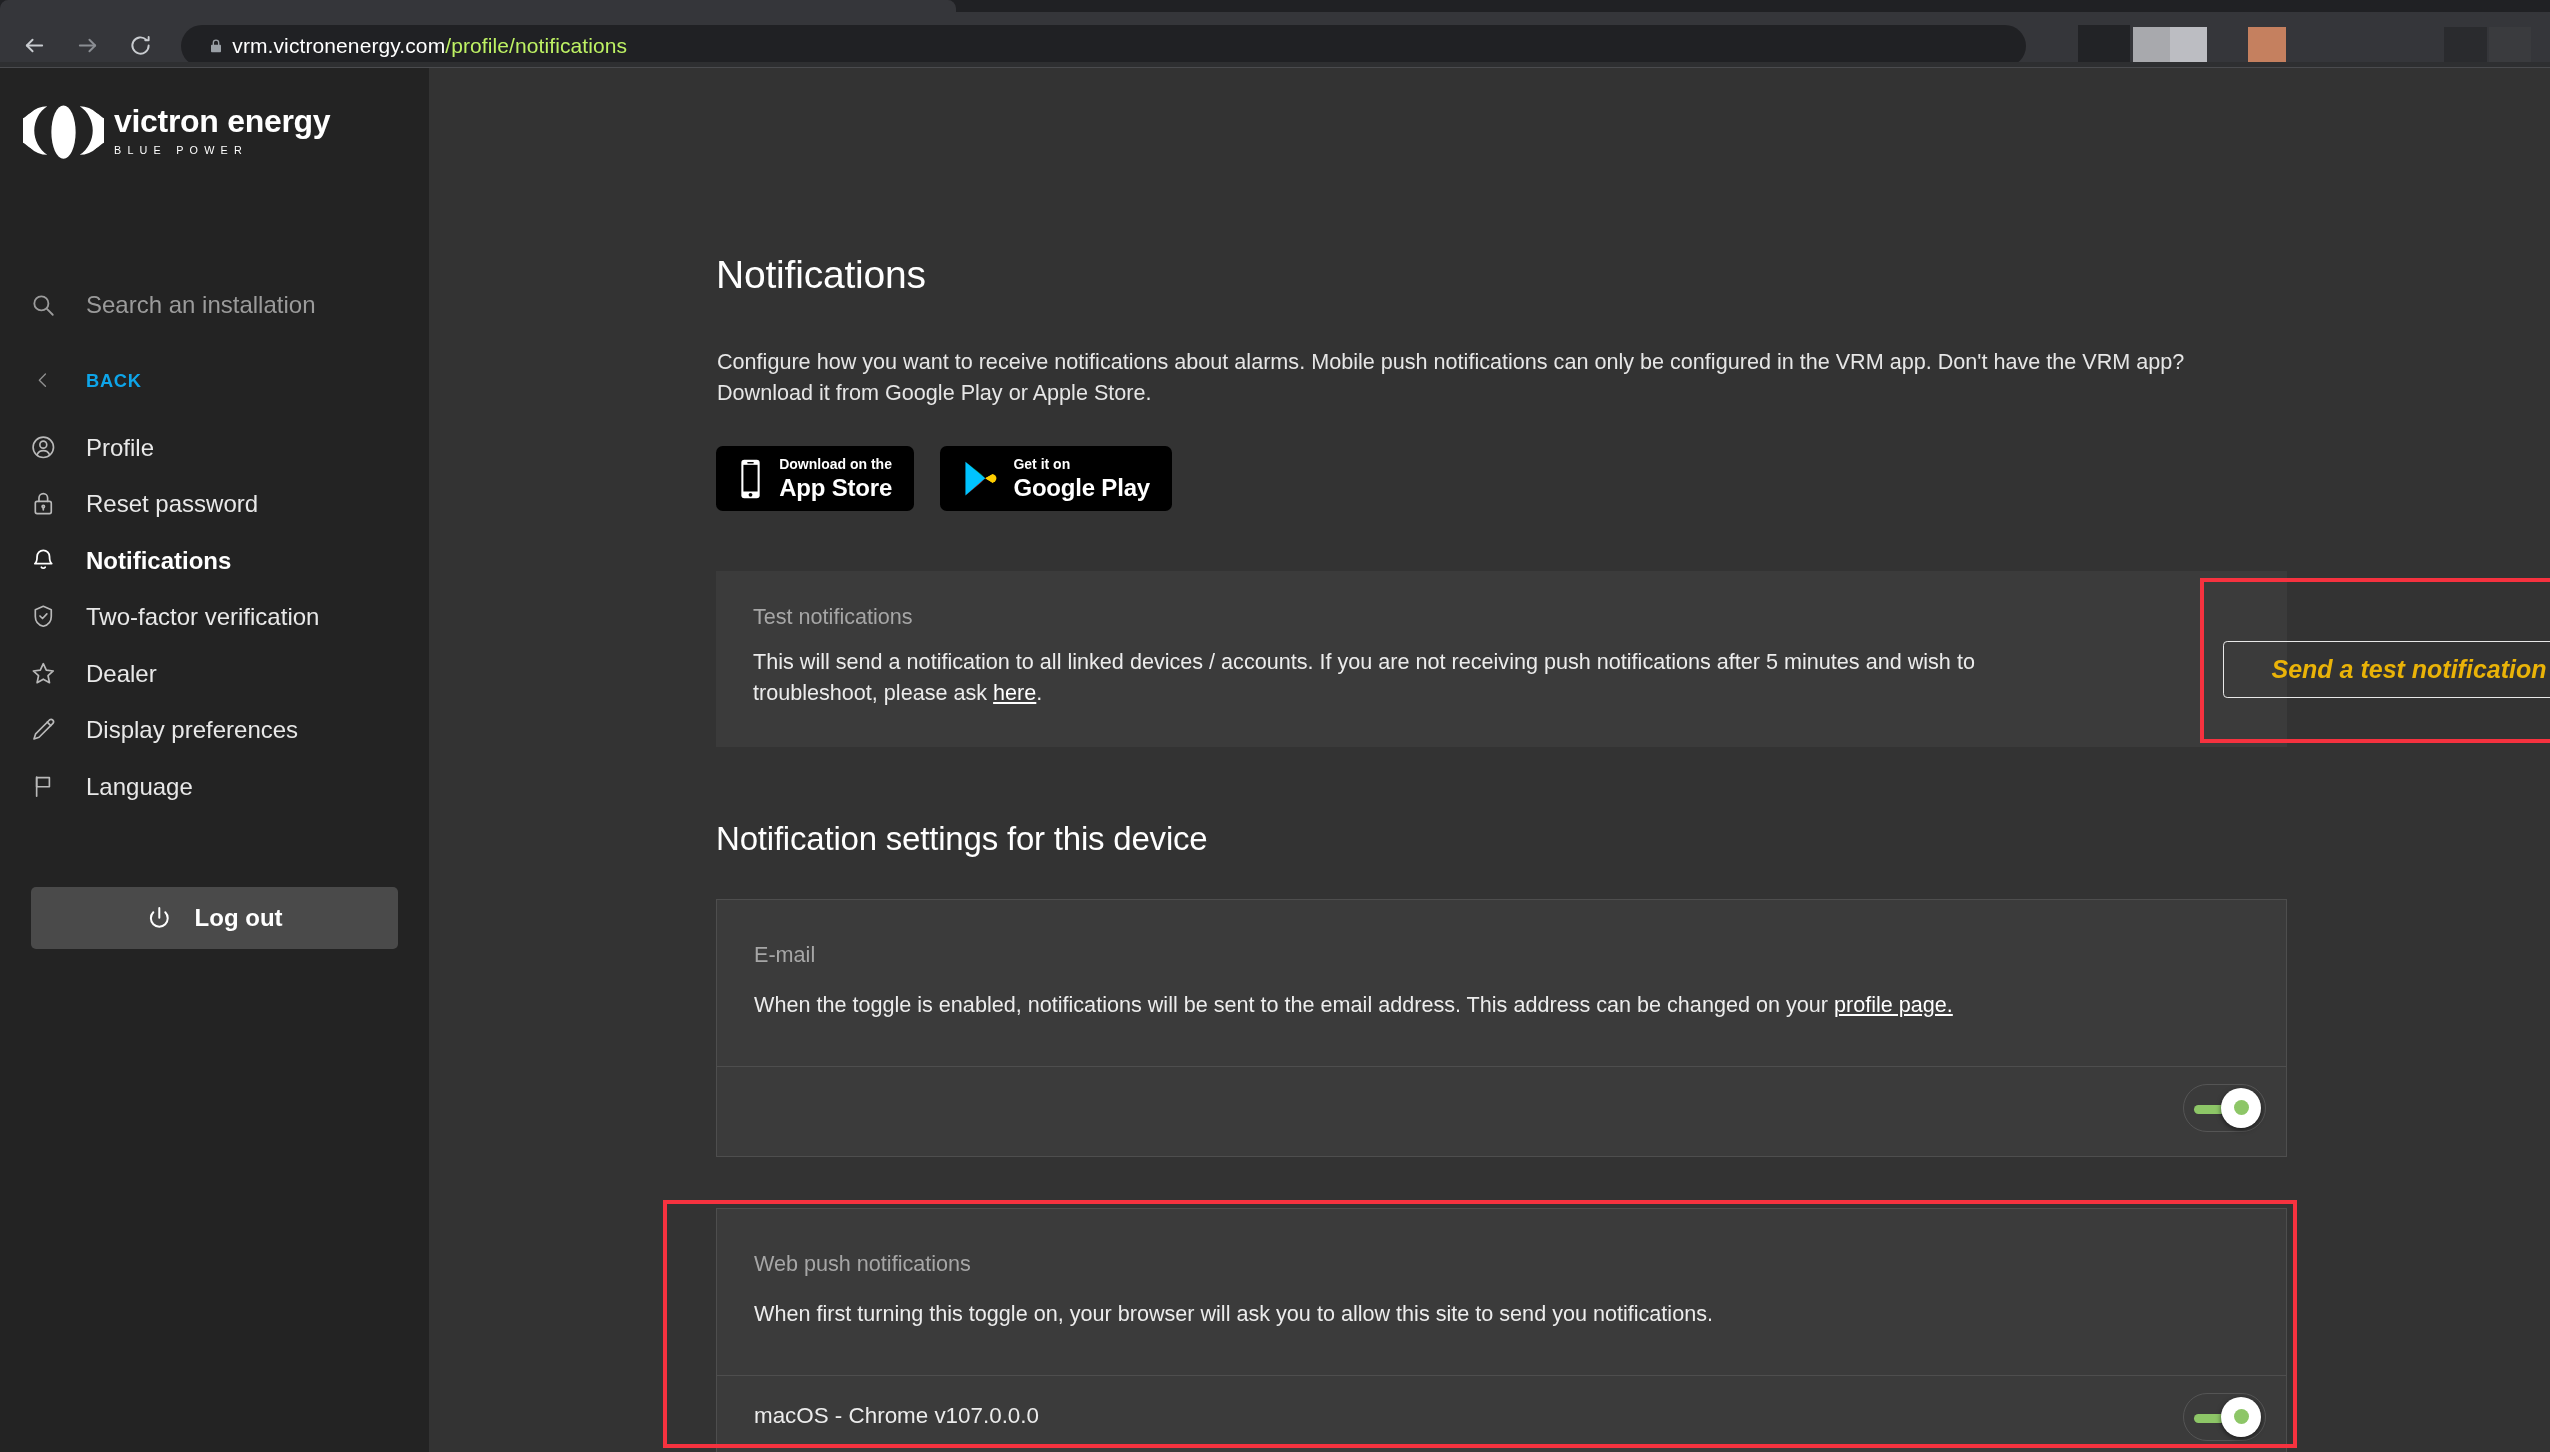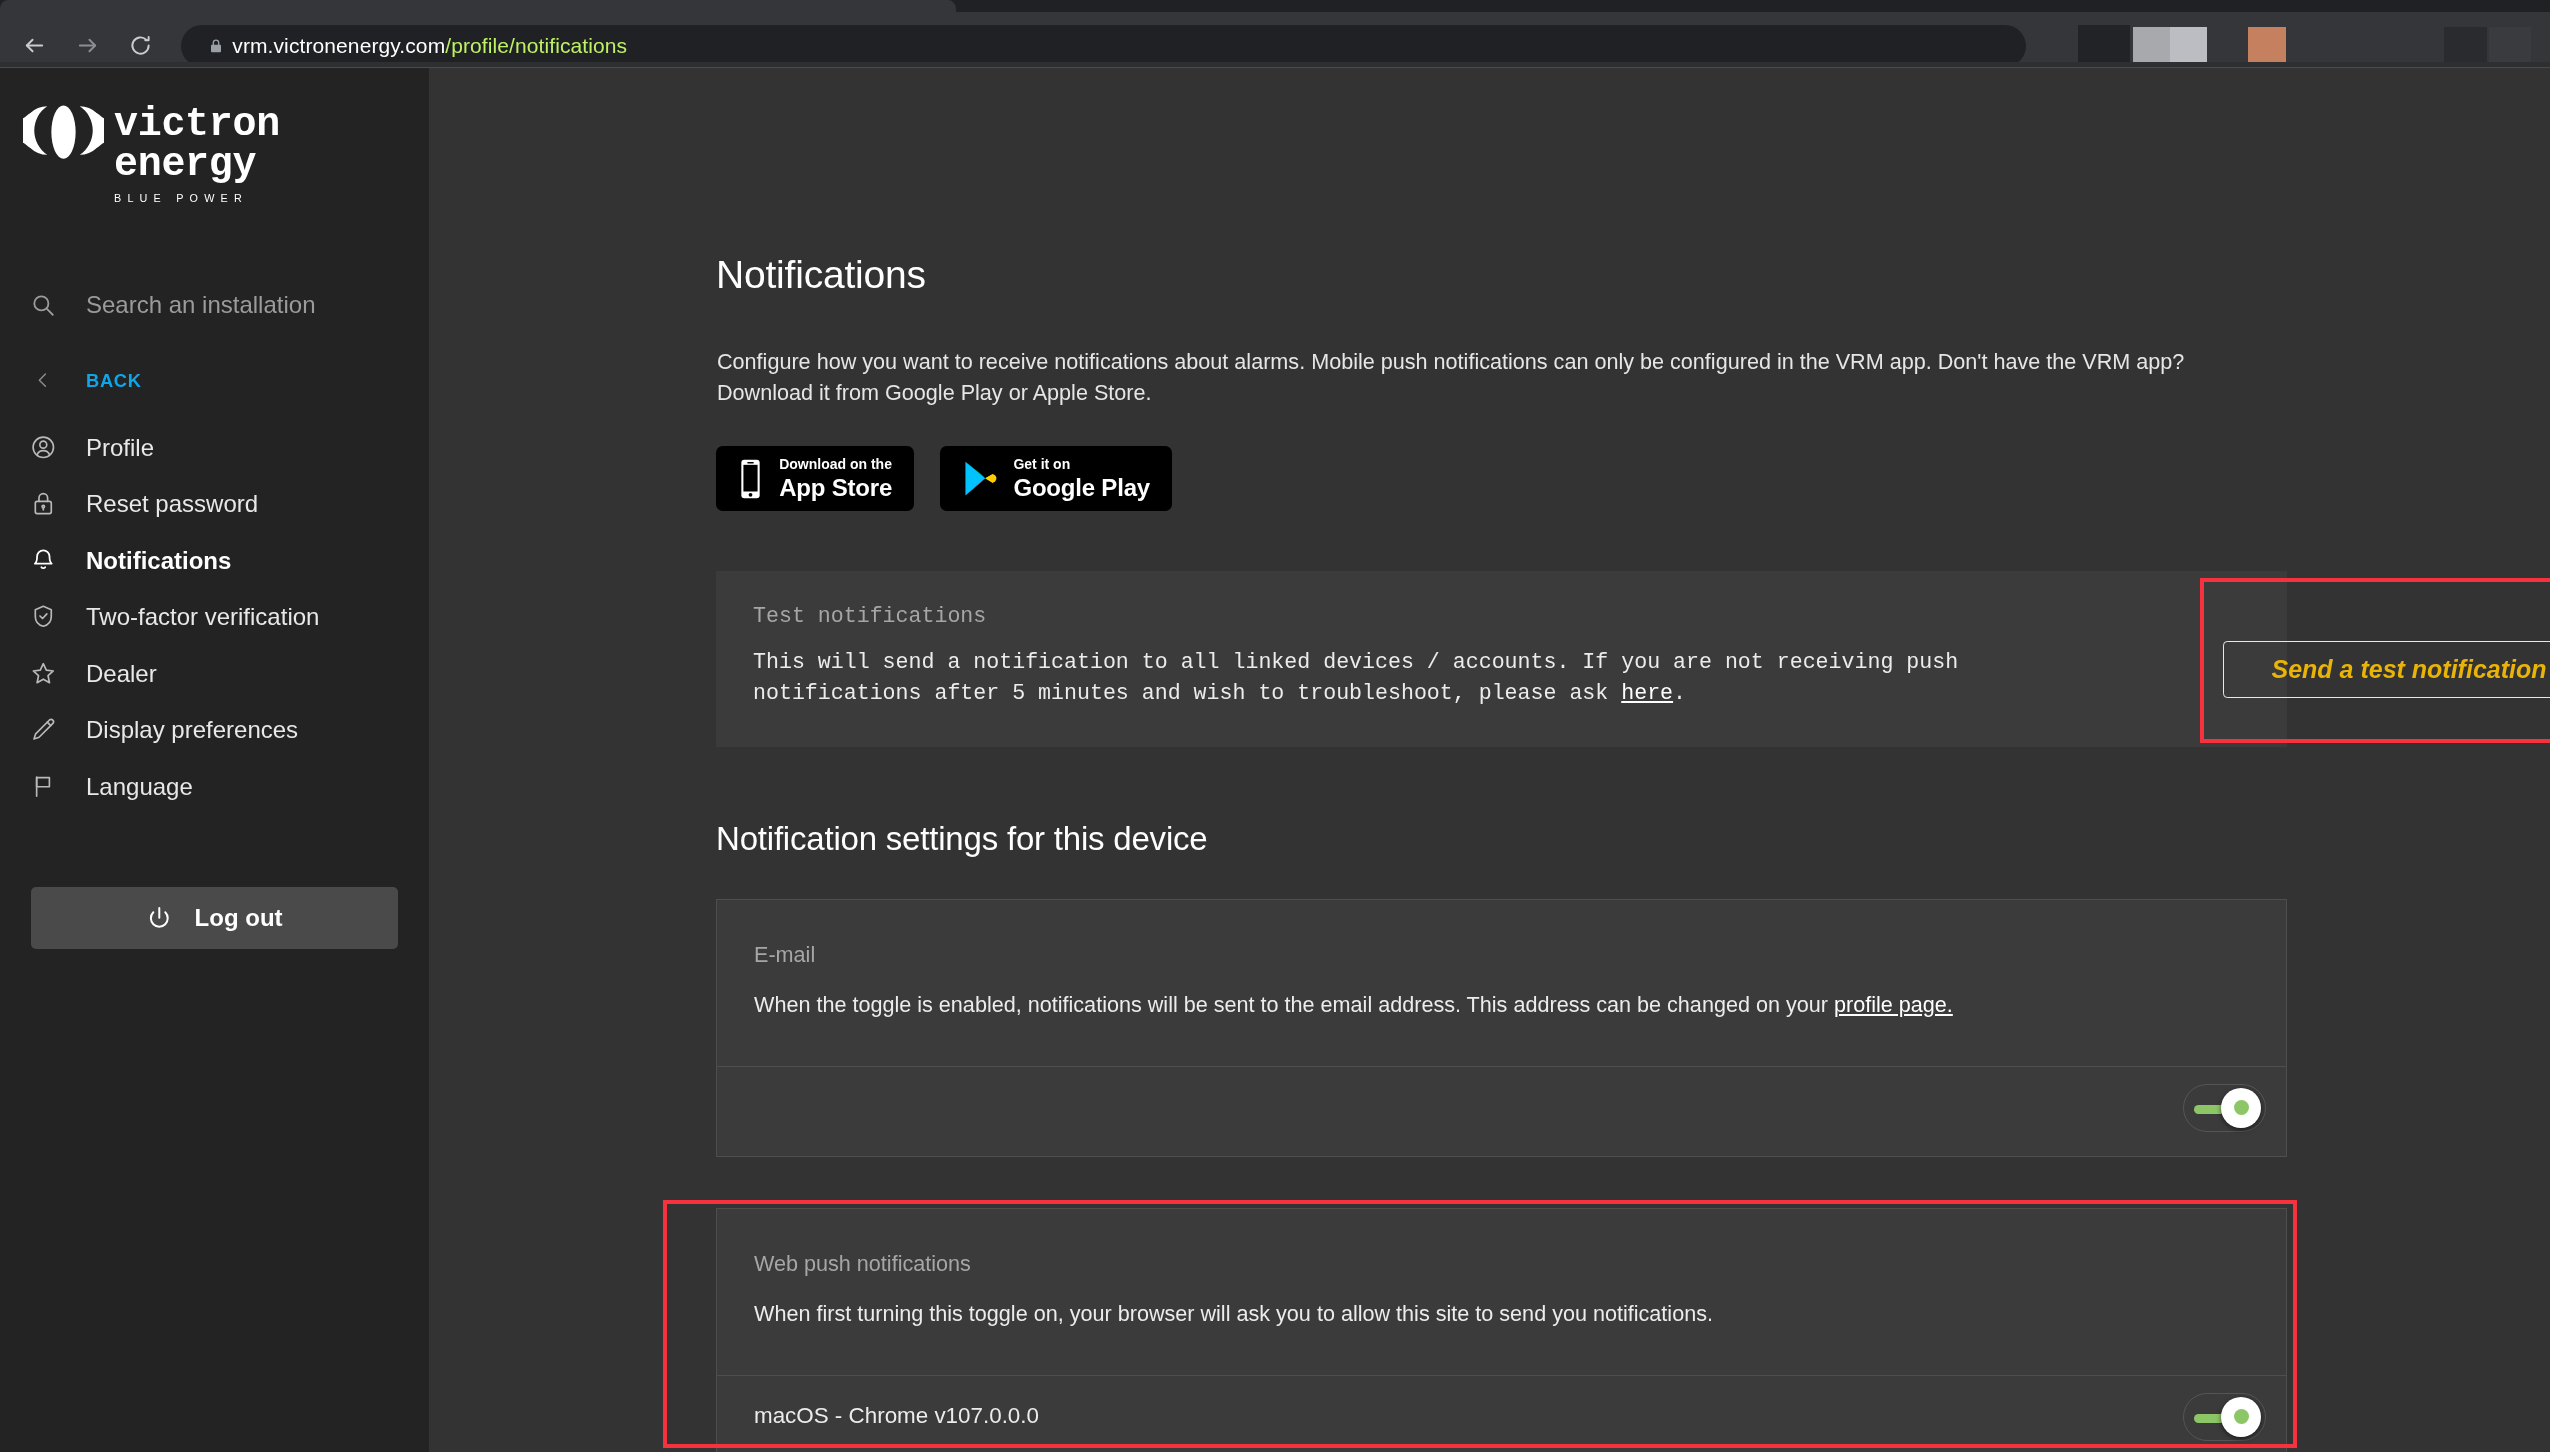--- a/index.html
+++ b/index.html
@@ -68,21 +68,21 @@
 
   
   #sidebar {
     position: absolute; left: 0; top: 0; width: 429px; height: 1384px;
     background: #232323;
   }
   #logo { position: absolute; left: 23px; top: 25px; width: 333px; height: 76px; }
   #logo .mark { position: absolute; left: 0; top: 5px; width: 81px; height: 65px; }
   #logo .wordmark { position: absolute; left: 91px; top: 11.6px; }
   #logo .brand-name {
-    font-size: 40px; font-weight: 700; color: #ffffff; letter-spacing: -0.3px; line-height: 1; font-family: Liberation Mono, monospace;
+    font-size: 32px; font-weight: 700; color: #ffffff; letter-spacing: -0.3px; line-height: 1;
   }
   #logo .brand-tag {
     font-size: 10.8px; color: #ffffff; letter-spacing: 6.2px; margin-top: 7.5px; font-weight: 400;
   }
 
   #search-row {
     position: absolute; left: 0; top: 212px; width: 429px; height: 50px;
     display: flex; align-items: center; cursor: text;
   }
   #search-row .ico { width: 86px; display: flex; justify-content: center; color: #9b9b9b; }
@@ -135,21 +135,21 @@
   
   .card {
     position: absolute;
     background: #3b3b3b;
   }
   .card.bordered { border: 0.8px solid #4e4e4e; padding-left: 28px; }
   .card-title { font-size: 21.6px; color: #a6a6a6; }
   .card-body { font-size: 21.6px; line-height: 1.42; color: #ececec; }
   .card-divider { height: 0.8px; background: #4e4e4e; }
 
-  #test-card { left: 287px; top: 503px; width: 1571px; height: 176px; font-family: Liberation Mono, monospace; }
+  #test-card { left: 287px; top: 503px; width: 1571px; height: 176px; }
   #test-card .card-title { position: absolute; left: 37px; top: 33px; }
   #test-card .card-body { position: absolute; left: 37px; top: 76px; width: 1230px; }
 
   #send-test-btn {
     position: absolute; left: 1794px; top: 573px; width: 372px; height: 57px;
     border: 0.8px solid #e8e8e8; border-radius: 4.2px; background: transparent;
     display: flex; align-items: center; justify-content: center; cursor: pointer;
   }
   #send-test-btn .lbl { font-size: 25px; color: #eab308; font-weight: 700; font-style: italic; }
 

